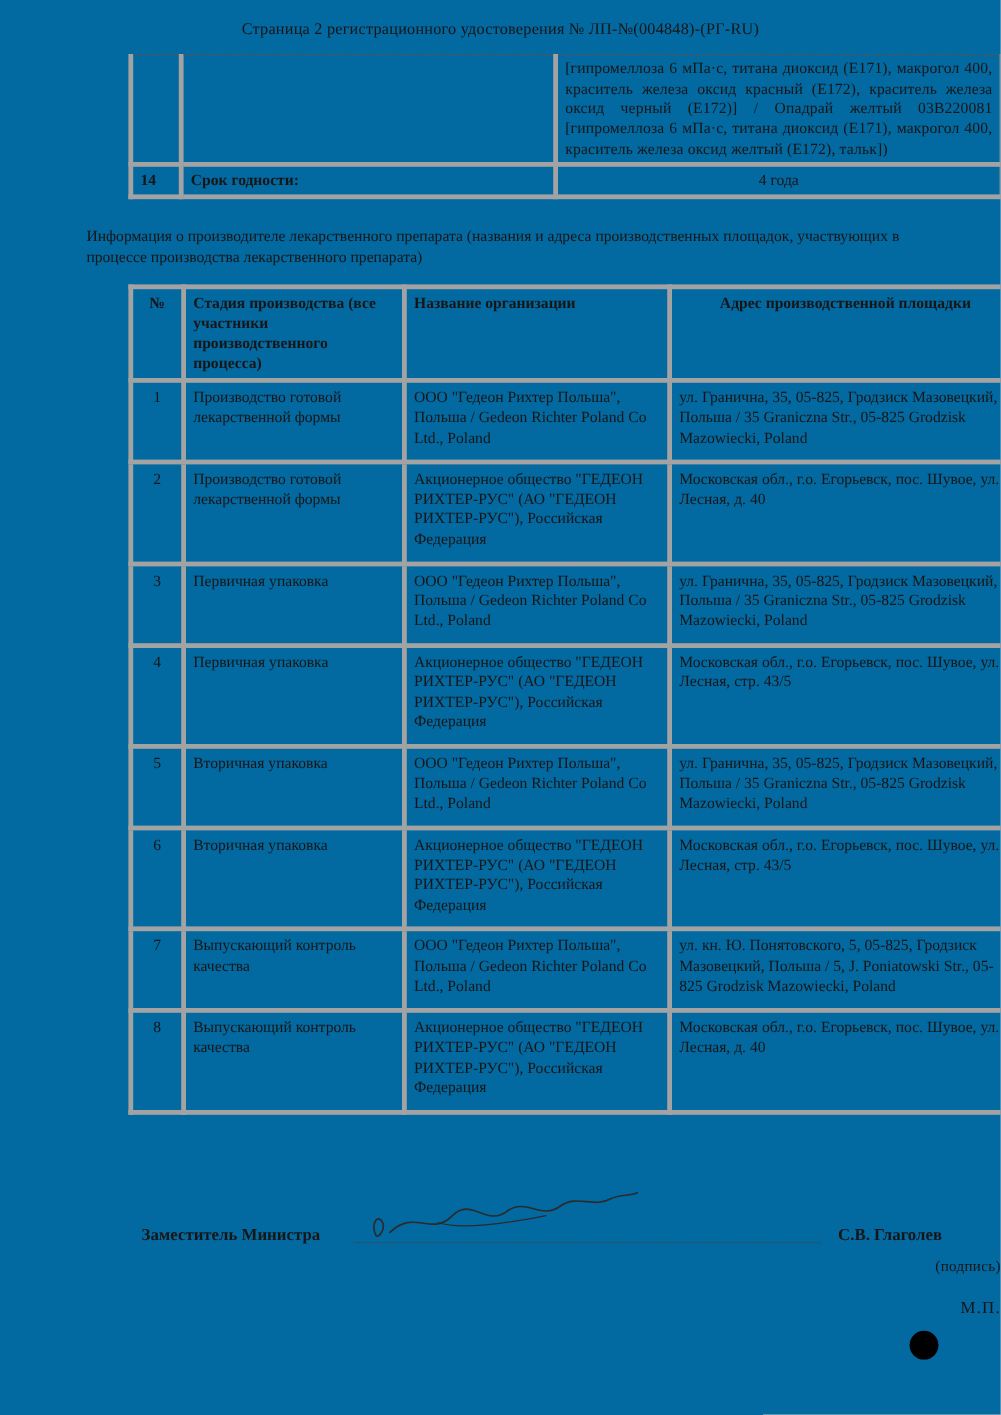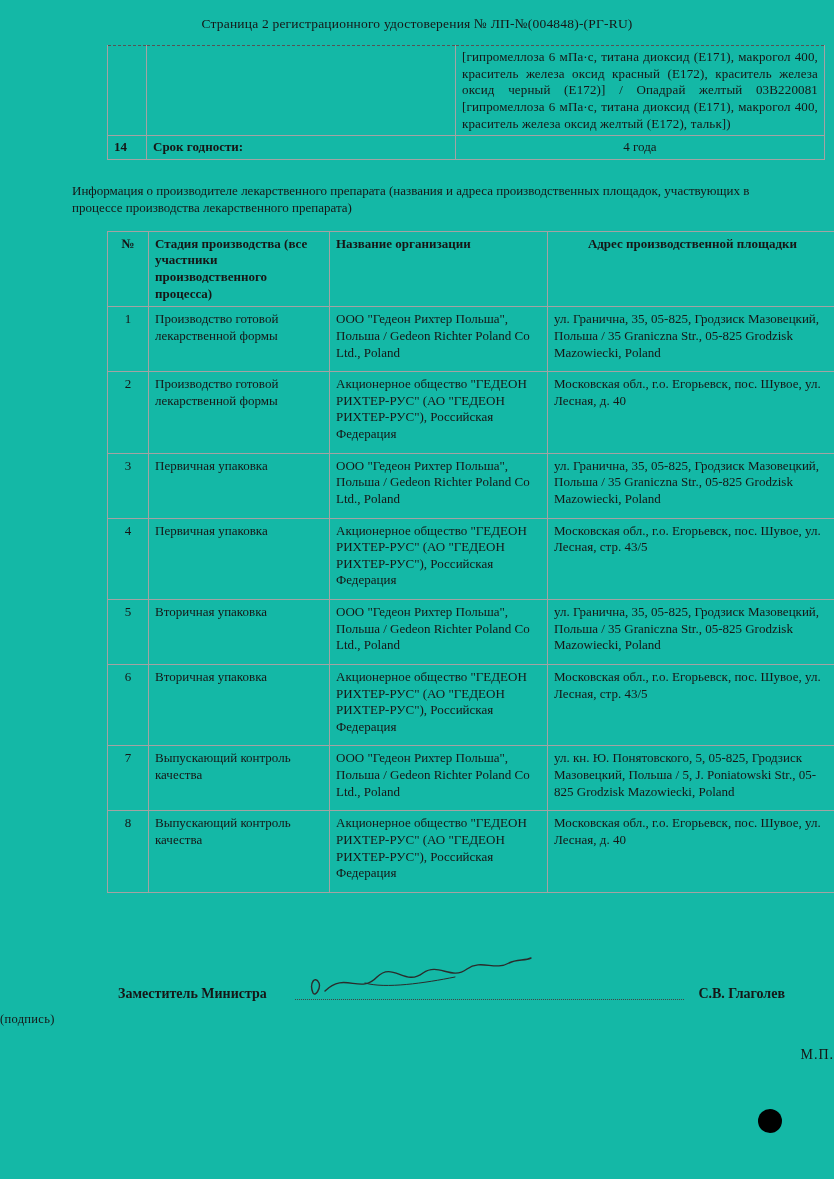--- a/index.html
+++ b/index.html
@@ -1,31 +1,31 @@
 <!DOCTYPE html>
 <html><head>
 <meta charset="utf-8">
 <style>
   html,body{margin:0;padding:0;background:#e9e9e9;}
   .page{
     position:relative;
     width:834px;height:1179px;
-    background:#14b8a6;
+    background:#0369a1;
     font-family:"Liberation Serif","DejaVu Serif",serif;
     color:#161616;
     overflow:hidden;
   }
   .doc-header{
     padding-top:16px;
     text-align:center;
     font-size:13.5px;
     letter-spacing:.2px;
   }
   table{border-collapse:collapse;table-layout:fixed;}
-  td{border:1px solid #a3a3a3;vertical-align:top;padding:3px 6px;font-size:13px;line-height:1.28;}
+  td{border:4px solid #a3a3a3;vertical-align:top;padding:3px 6px;font-size:13px;line-height:1.28;}
   
   .top-table{margin:13px 0 0 107px;width:678px;}
   .top-table .c-no{width:26px;}
   .top-table .c-label{width:296px;}
   .top-table .c-val{width:356px;}
   .top-table tr.cont td{border-top:1px dashed #555;}
   .cont-text{text-align:justify;letter-spacing:.15px;}
   .bold{font-weight:bold;}
   .center{text-align:center;margin-top:41px;}
   .intro{
@@ -54,21 +54,21 @@
     flex:1;
     margin:0 14px 2px 28px;
     border-bottom:1px dotted #444;
     position:relative;
     height:48px;
   }
   .sig-svg{position:absolute;left:10px;bottom:-6px;}
   .sig-name{font-weight:bold;font-size:14px;white-space:nowrap;}
   .sig-caption{
     margin-top:10px;
-    text-align:left;
+    text-align:right;
     font-size:12.5px;
     letter-spacing:.3px;
   }
   .seal{
     margin-top:20px;
     text-align:right;
     font-size:14px;
     letter-spacing:1px;
   }
   .punch-dot{

